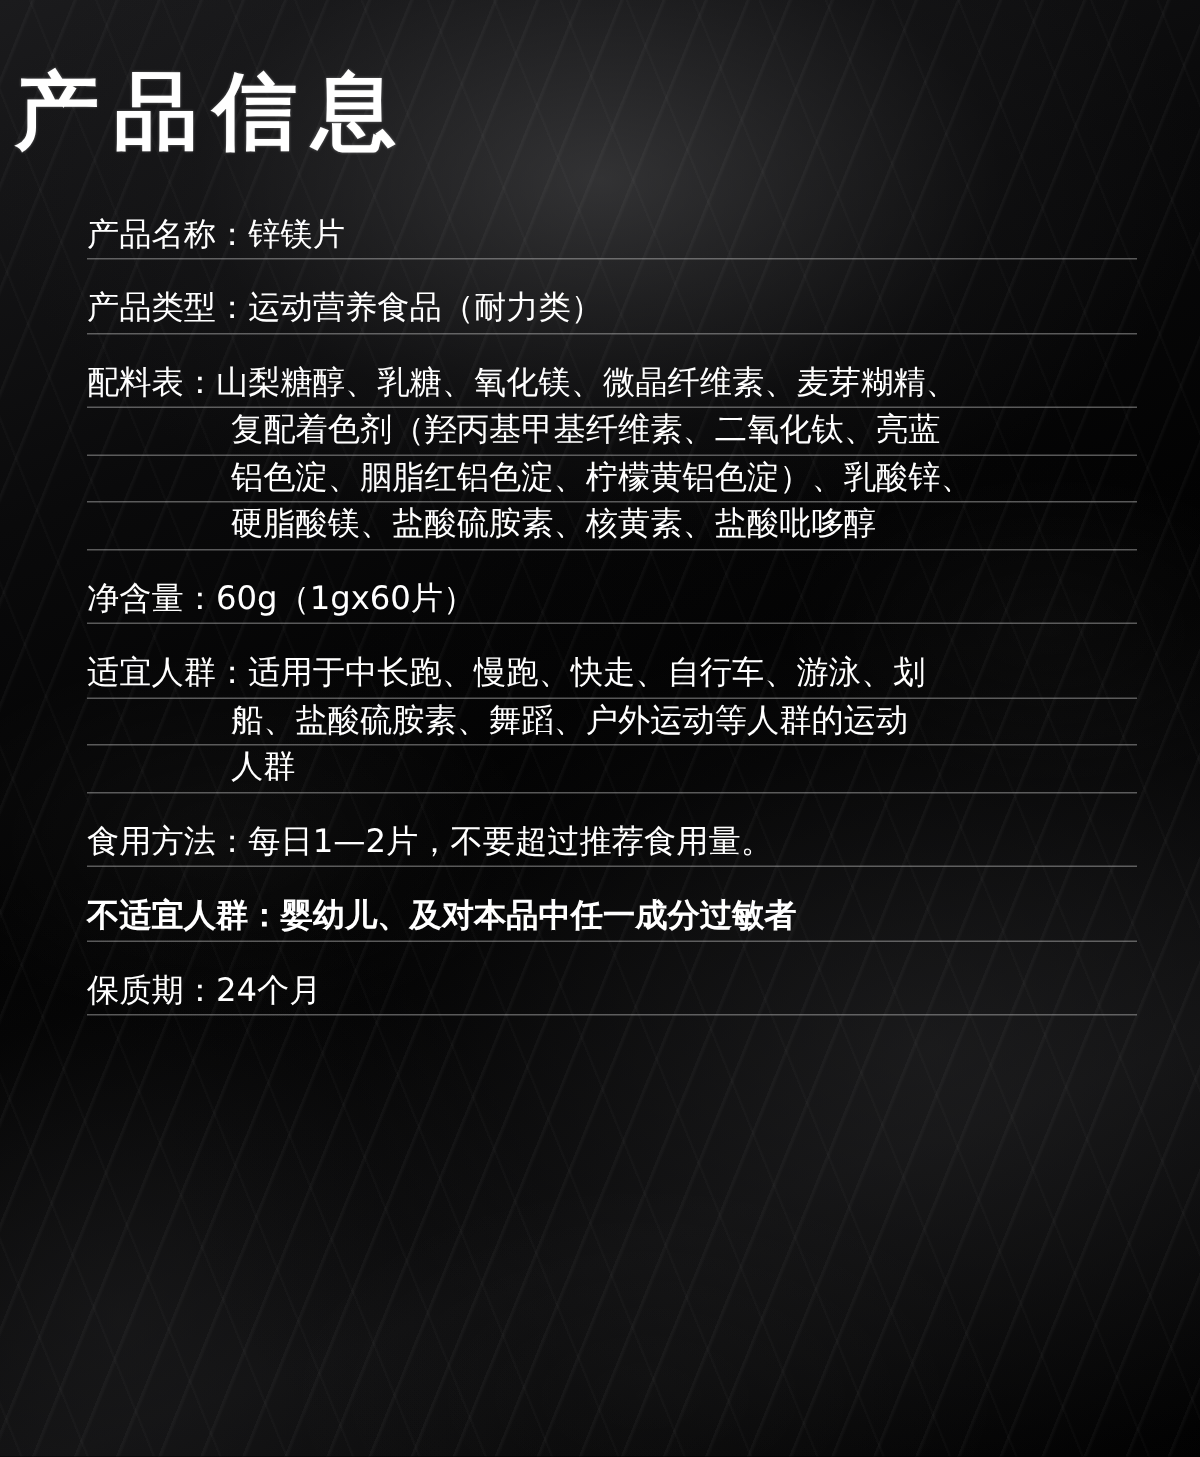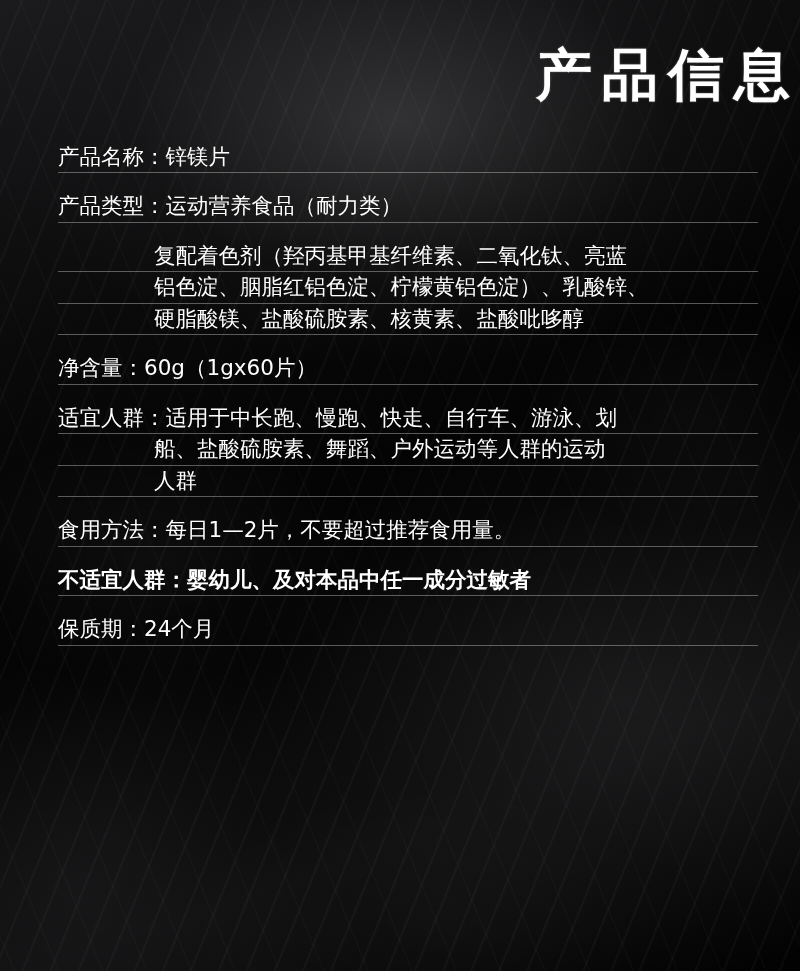--- a/index.html
+++ b/index.html
@@ -56,21 +56,21 @@
   }
 
   .content {
     position: relative;
     z-index: 3;
   }
 
   
   .header {
     padding-top: 44px;
-    text-align: right;
+    text-align: left;
   }
   .title-cn {
     font-family: "DejaVu Sans", "Liberation Sans", sans-serif;
     font-size: 56px;
     font-weight: bold;
     letter-spacing: 10px;
     color: #ffffff;
     line-height: 1.12;
     text-shadow: 0 0 2px rgba(255,255,255,0.35);
     margin-left: 10px;
@@ -116,21 +116,21 @@
 <div id="page">
   <div class="content">
 
     <div class="header">
       <div class="title-cn">产品信息</div>
     </div>
 
     <div class="info-list">
         <div class="row"><div class="line">产品名称：锌镁片</div></div>
         <div class="row"><div class="line">产品类型：运动营养食品（耐力类）</div></div>
-        <div class="row"><div class="line indent">复配着色剂（羟丙基甲基纤维素、二氧化钛、亮蓝</div><div class="line indent">铝色淀、胭脂红铝色淀、柠檬黄铝色淀）、乳酸锌、</div><div class="line indent">硬脂酸镁、盐酸硫胺素、核黄素、盐酸吡哆醇</div></div>
+        <div class="row"><div class="line">配料表：山梨糖醇、乳糖、氧化镁、微晶纤维素、麦芽糊精、</div><div class="line indent">复配着色剂（羟丙基甲基纤维素、二氧化钛、亮蓝</div><div class="line indent">铝色淀、胭脂红铝色淀、柠檬黄铝色淀）、乳酸锌、</div><div class="line indent">硬脂酸镁、盐酸硫胺素、核黄素、盐酸吡哆醇</div></div>
         <div class="row"><div class="line">净含量：60g（1gx60片）</div></div>
         <div class="row"><div class="line">适宜人群：适用于中长跑、慢跑、快走、自行车、游泳、划</div><div class="line indent">船、盐酸硫胺素、舞蹈、户外运动等人群的运动</div><div class="line indent">人群</div></div>
         <div class="row"><div class="line">食用方法：每日1—2片，不要超过推荐食用量。</div></div>
         <div class="row bold"><div class="line">不适宜人群：婴幼儿、及对本品中任一成分过敏者</div></div>
         <div class="row"><div class="line">保质期：24个月</div></div>
       </div>
 
   </div>
 </div>
 

